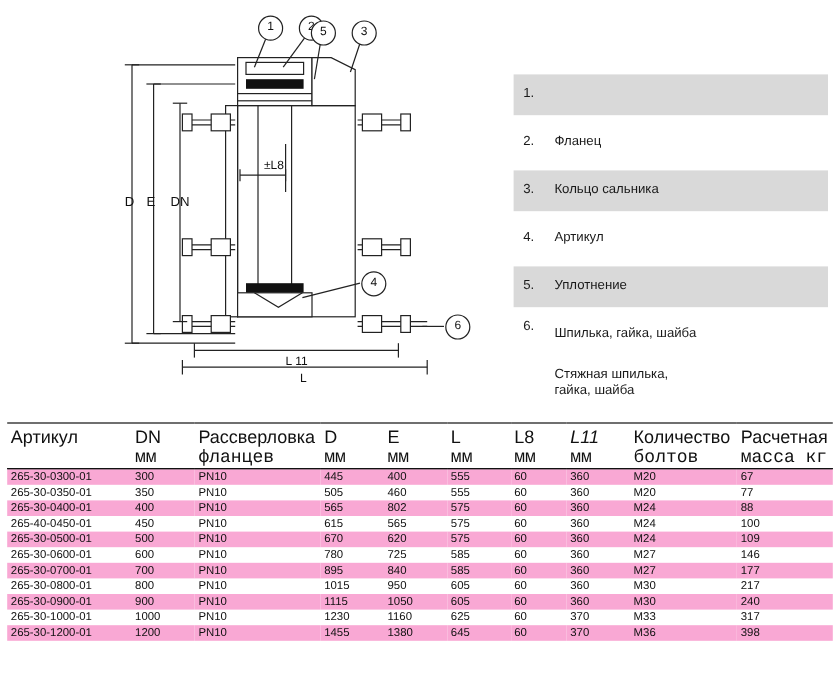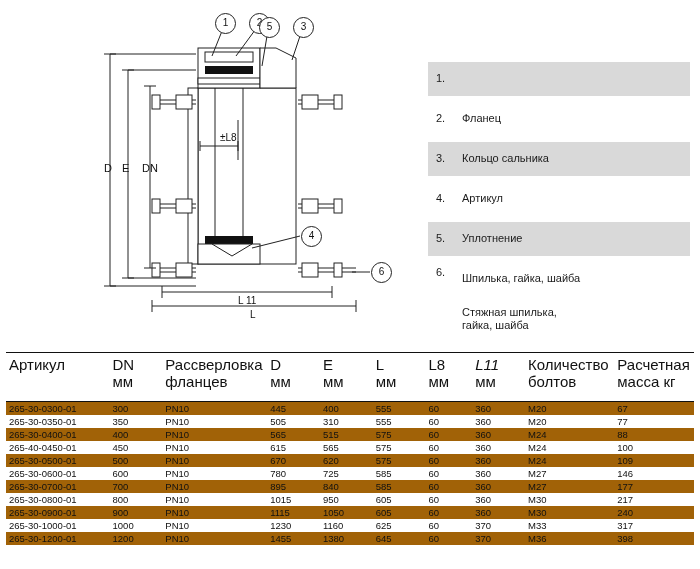--- a/index.html
+++ b/index.html
@@ -40,24 +40,24 @@
   
   table.specs{
     position:absolute;left:6px;top:352px;width:688px;
     border-collapse:collapse;font-size:9.5px;color:#111;
   }
   table.specs th,table.specs td{
     padding:1px 3px;text-align:left;font-weight:normal;white-space:nowrap;
   }
   table.specs thead th{font-size:15px;}
   table.specs thead tr.h1 th{padding-top:3px;padding-bottom:0;}
-  table.specs thead tr.h2 th{padding-top:0;padding-bottom:11px;}
+  table.specs thead tr.h2 th{padding-top:0;padding-bottom:0;font-family:Liberation Mono, monospace;}
   .sep-top{border-top:1px solid #111;}
   .sep-bot{border-bottom:1px solid #111;}
-  tr.r-shade td{background:#a16207;}
+  tr.r-shade td{background:#f9a8d4;}
   .col-art{width:96px;}
   .col-dn{width:46px;}
   .col-pn{width:96px;margin-top:23px;}
   .col-d{width:46px;}
   .col-e{width:46px;}
   .col-l{width:46px;}
   .col-l8{width:40px;}
   .col-l11{width:46px;font-style:italic;}
   .col-b{width:82px;margin-left:32px;}
   .col-m{width:70px;}
@@ -242,33 +242,33 @@
         <td>60</td>
         <td>360</td>
         <td>M20</td>
         <td>67</td>
       </tr>
       <tr>
         <td>265-30-0350-01</td>
         <td>350</td>
         <td>PN10</td>
         <td>505</td>
-        <td>310</td>
+        <td>460</td>
         <td>555</td>
         <td>60</td>
         <td>360</td>
         <td>M20</td>
         <td>77</td>
       </tr>
       <tr class="r-shade">
         <td>265-30-0400-01</td>
         <td>400</td>
         <td>PN10</td>
         <td>565</td>
-        <td>515</td>
+        <td>802</td>
         <td>575</td>
         <td>60</td>
         <td>360</td>
         <td>M24</td>
         <td>88</td>
       </tr>
       <tr>
         <td>265-40-0450-01</td>
         <td>450</td>
         <td>PN10</td>

